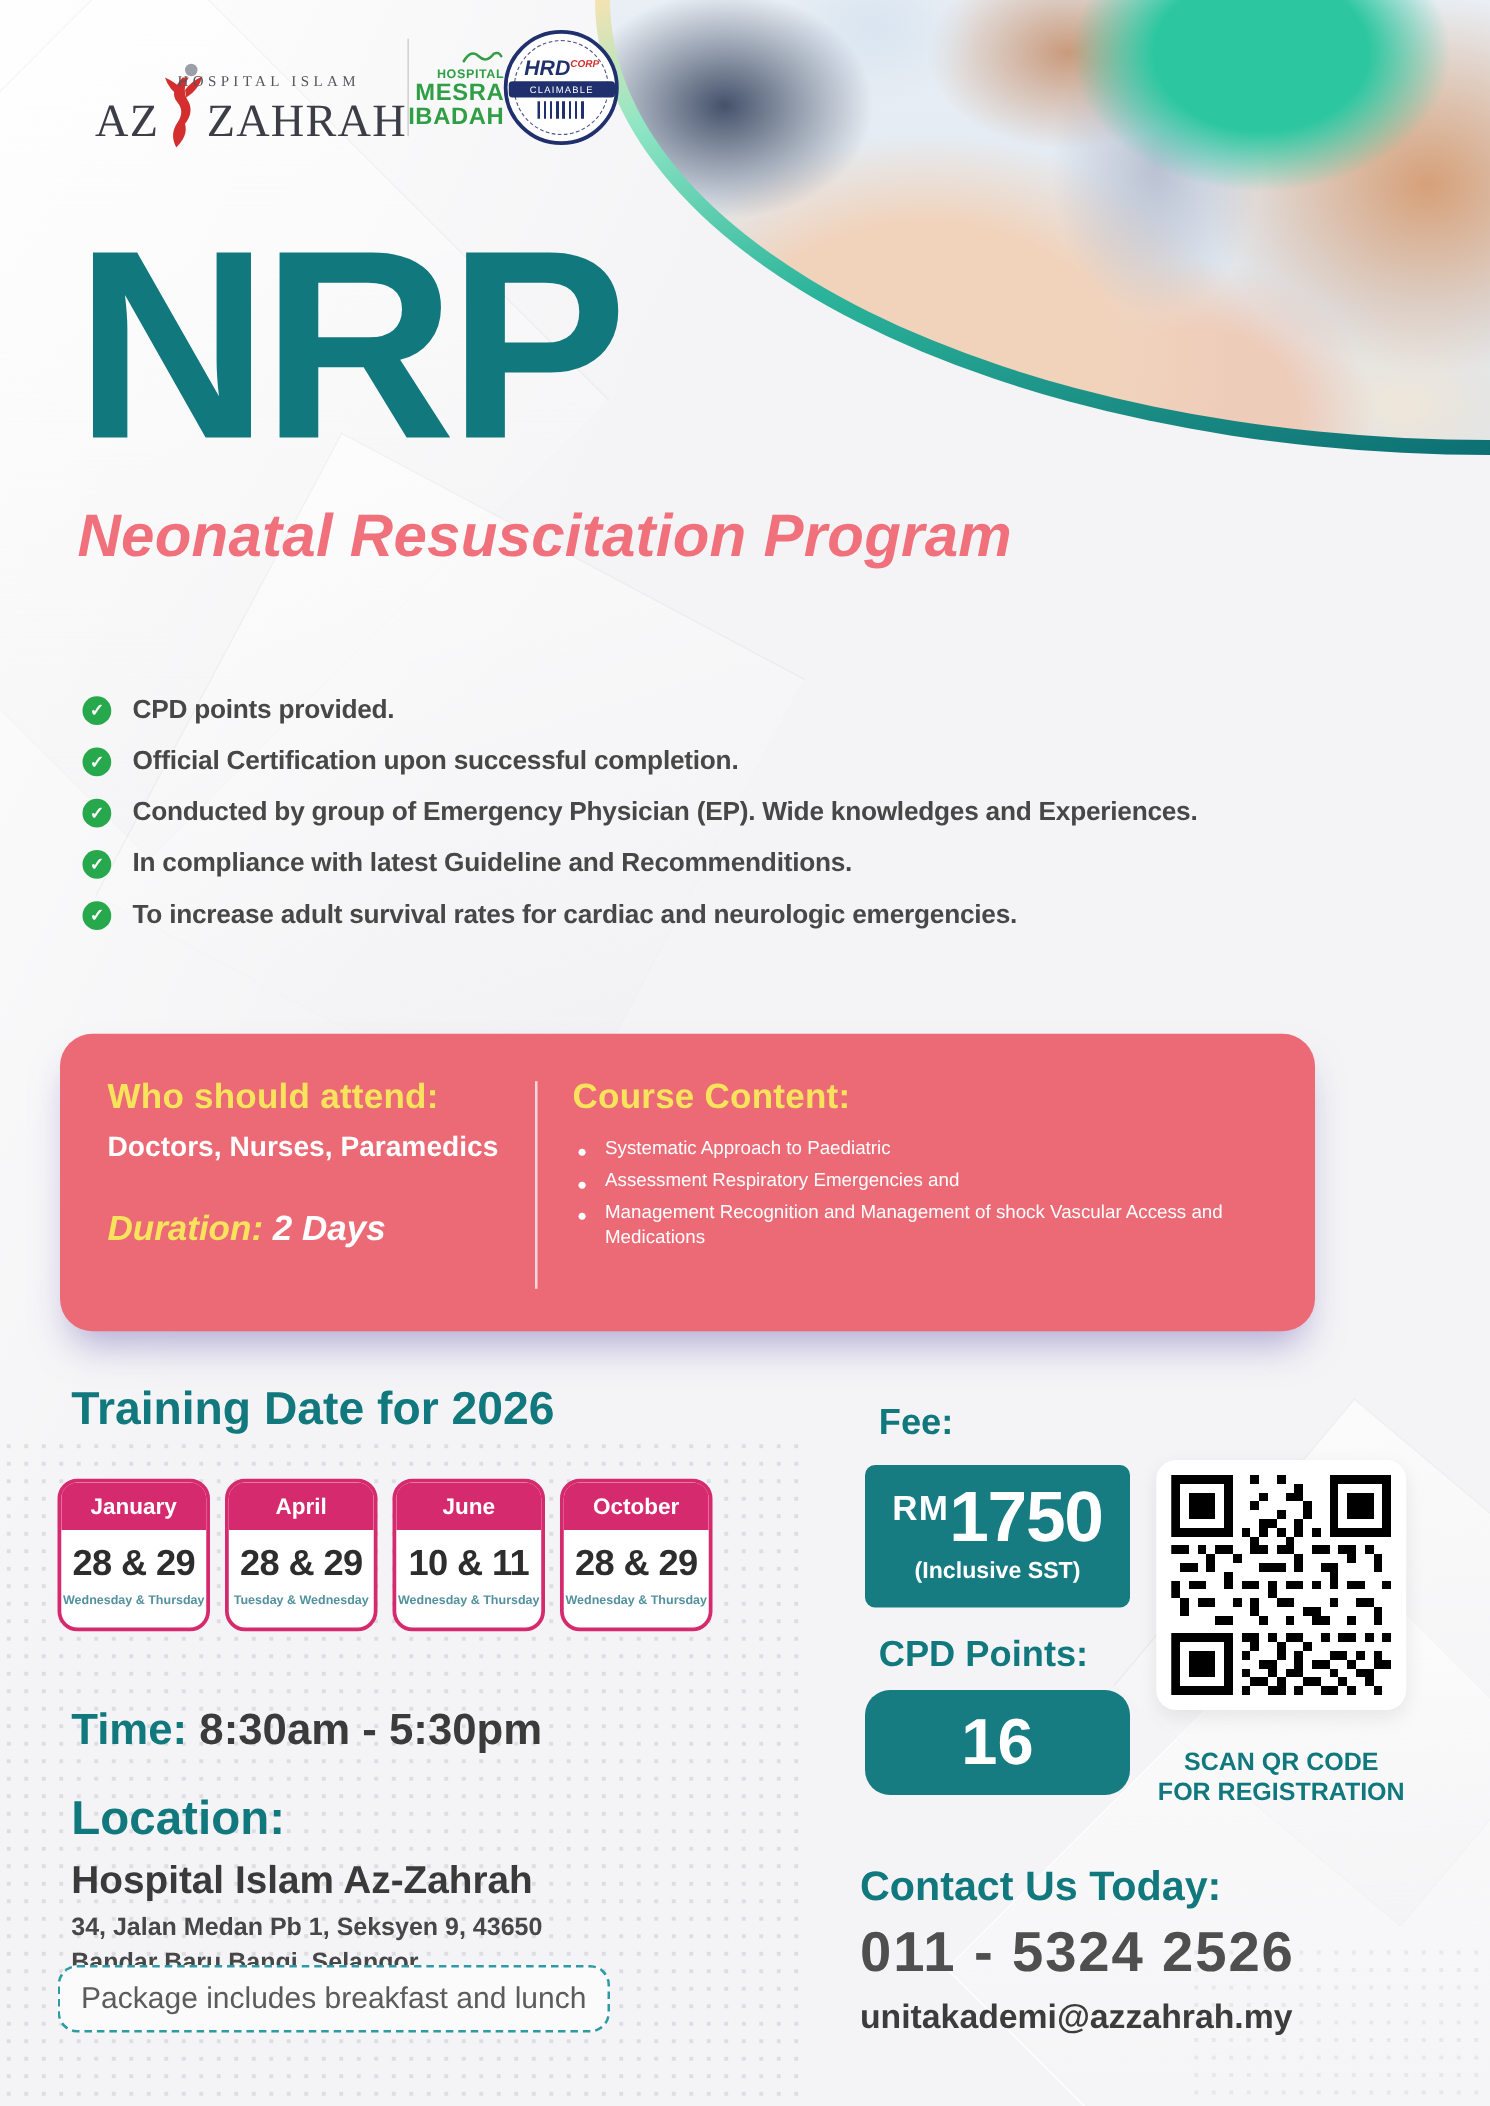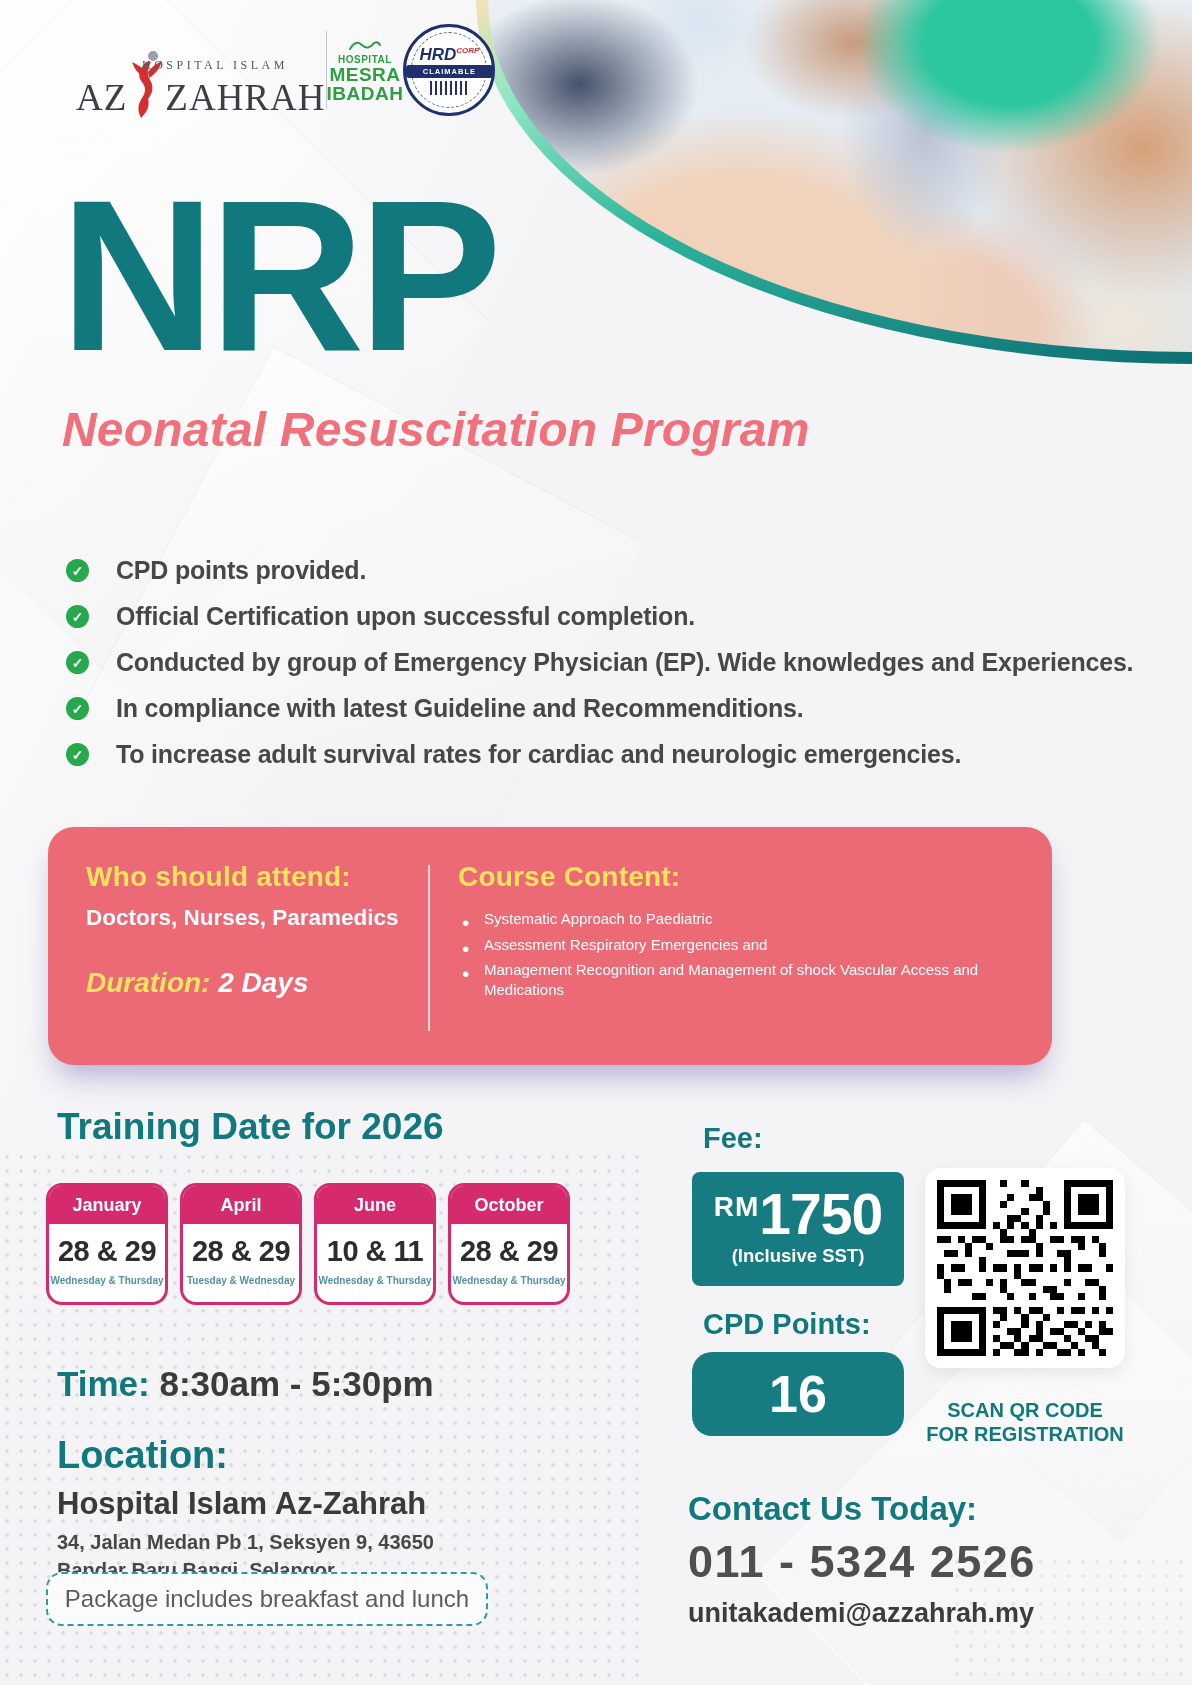--- a/index.html
+++ b/index.html
@@ -42,45 +42,45 @@
   }
 
   
   .logos { position:absolute; left:76px; top:24px; display:flex; align-items:center; }
   .az-logo { position:relative; display:flex; align-items:flex-end; height:92px; padding-top:30px; }
   .az-small { position:absolute; top:34px; left:66px; font-family:"Liberation Serif", serif;
               font-size:12px; letter-spacing:3.5px; color:#55565e; white-space:nowrap; }
   .az-big { font-family:"Liberation Serif", serif; font-size:37px; color:#3c3d46; letter-spacing:1px; line-height:1; }
   .az-fig { width:34px; height:72px; margin:0 2px -4px 2px; }
   .logo-divider { width:1px; height:78px; background:#c7c7cc; }
-  .mesra { display:flex; flex-direction:column; align-items:center; color:#2f9e45; line-height:1.02; }
+  .mesra { display:flex; flex-direction:column; align-items:flex-end; color:#2f9e45; line-height:1.02; }
   .mesra .squiggle { width:34px; height:16px; margin-bottom:2px; }
   .mesra .m0 { font-size:10px; font-weight:bold; letter-spacing:.5px; }
   .mesra .m1, .mesra .m2 { font-size:19px; font-weight:bold; letter-spacing:.5px; }
   .hrd { position:relative; width:92px; height:92px; border-radius:50%;
          border:3px solid #20306e; background:#fff; display:flex; flex-direction:column;
          align-items:center; justify-content:center; }
   .hrd::before { content:""; position:absolute; inset:5px; border-radius:50%; border:1.5px dashed #20306e; opacity:.8; }
   .hrd-brand { font-size:17px; font-weight:bold; font-style:italic; color:#20306e; line-height:1; }
   .hrd-corp { font-size:8px; font-weight:bold; color:#d22f2f; vertical-align:super; }
-  .hrd-claim { margin-top:2px; background:#20306e; color:#fff; font-size:7.5px; font-weight:bold;
+  .hrd-claim { margin-top:2px; background:#20306e; color:#fff; font-size:7.5px; font-weight:normal;
                letter-spacing:1px; padding:2px 17px; border-radius:3px; }
   .hrd-stripes { margin-top:3px; width:38px; height:14px;
                  background:repeating-linear-gradient(90deg, #20306e 0 2px, transparent 2px 5px); }
 
   
   .nrp { position:absolute; left:60px; top:168px; font-size:215px; font-weight:bold;
          letter-spacing:-6px; line-height:1; color:#11787e; }
   .subtitle { position:absolute; left:62px; top:402px; font-size:48px; font-weight:bold;
               letter-spacing:.2px; color:#f0707b;font-style:italic; }
 
   
   .features { position:absolute; left:66px; top:556px; list-style:none; display:flex;
               flex-direction:column; gap:17px; }
-  .features li { display:flex; align-items:center; gap:27px; font-size:25px; font-weight:bold;
+  .features li { display:flex; align-items:center; gap:17px; font-size:21px; font-weight:bold;
                  color:#474747; letter-spacing:-.2px; }
   .check { flex:0 0 23px; width:23px; height:23px; border-radius:50%; background:#27a84c;
            color:#fff; display:flex; align-items:center; justify-content:center; }
   .check::before { content:"✓"; font-size:14px; font-weight:bold; }
 
   
   .panel { position:absolute; left:48px; top:807px; width:1004px; height:238px; border-radius:26px;
            background:#ec6a76; box-shadow:0 18px 30px -8px rgba(123,113,185,.55);
            display:flex; padding:34px 34px 30px 38px; color:#fff;margin-top:20px; }
   .panel-left { width:352px; }

